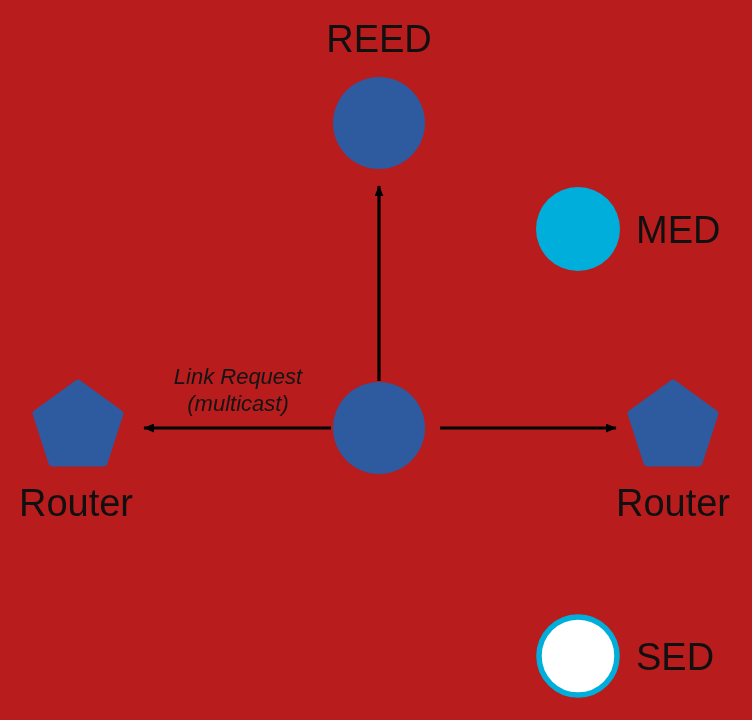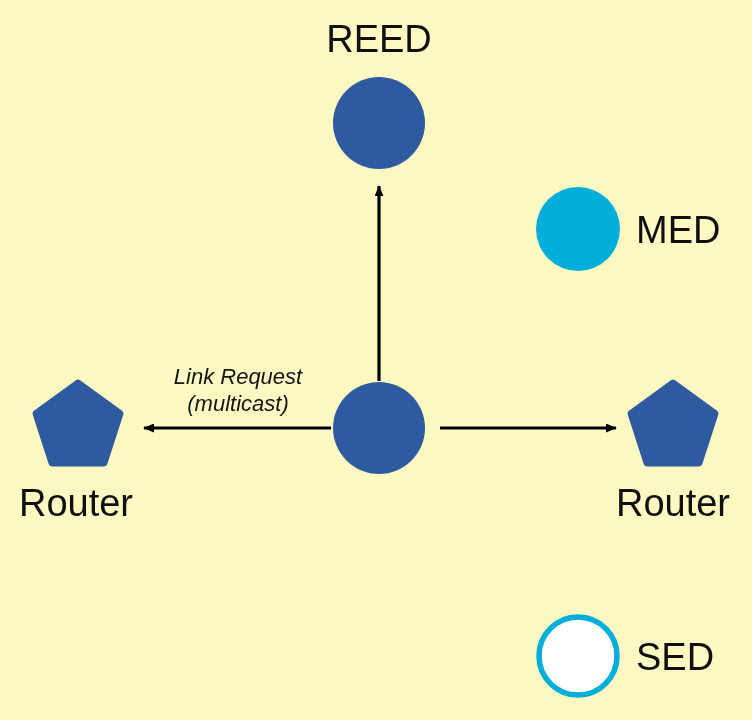--- a/index.html
+++ b/index.html
@@ -11,21 +11,21 @@
   body {
     width: 752px;
     height: 720px;
     font-family: "Liberation Sans", sans-serif;
     overflow: hidden;
   }
   #diagram-root {
     position: relative;
     width: 752px;
     height: 720px;
-    background: #fef9c3;
+    background: #b91c1c;
   }
   svg.diagram-canvas {
     position: absolute;
     top: 0;
     left: 0;
     width: 752px;
     height: 720px;
     display: block;
   }
   .node-label {

